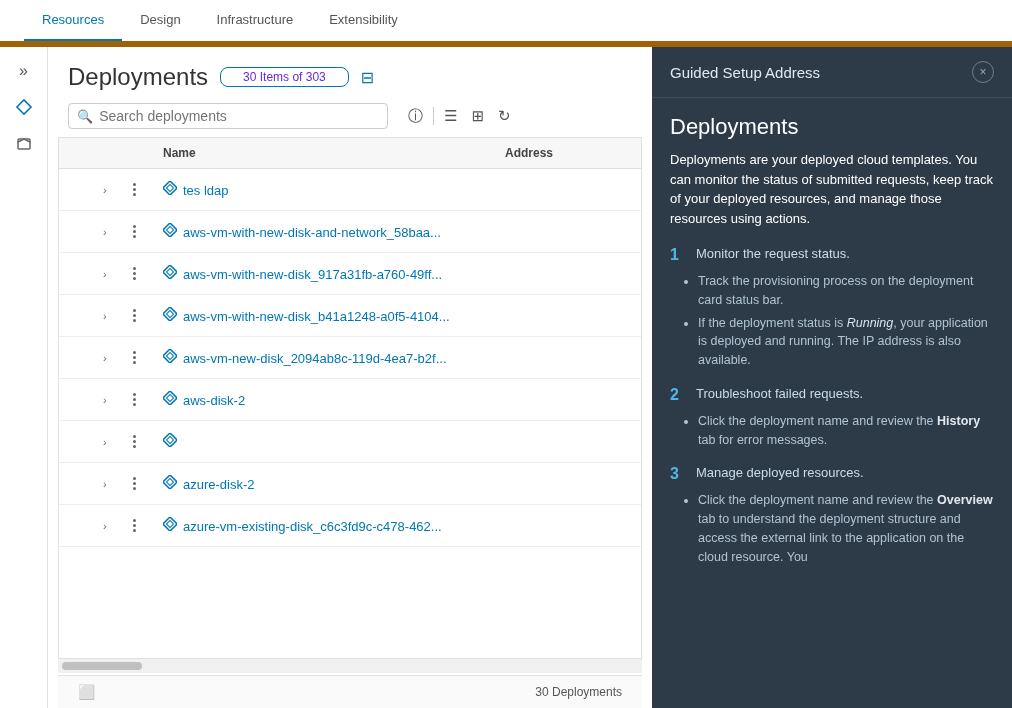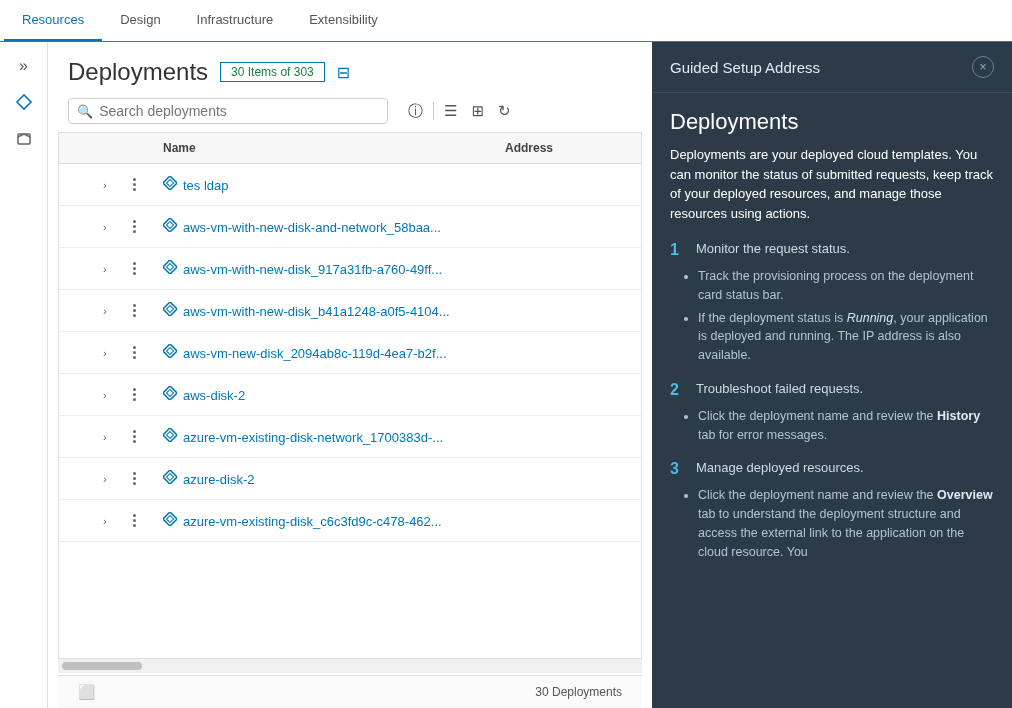--- a/index.html
+++ b/index.html
@@ -1,37 +1,37 @@
 <!DOCTYPE html>
 <html><head>
   <meta charset="utf-8">
   <style>
     * { box-sizing: border-box; margin: 0; padding: 0; }
     body { font-family: -apple-system, BlinkMacSystemFont, 'Segoe UI', Arial, sans-serif; font-size: 13px; background: #f5f5f5; width: 1012px; height: 708px; overflow: hidden; display: flex; flex-direction: column; }
 
     
-    .top-nav { display: flex; background: #fff; border-bottom: 1px solid #a16207; padding: 0 4px; flex-shrink: 0; }
+    .top-nav { display: flex; background: #fff; border-bottom: 6px solid #a16207; padding: 0 24px; flex-shrink: 0; }
     .nav-tab { padding: 12px 18px; cursor: pointer; font-size: 13px; color: #555; border-bottom: 2px solid transparent; white-space: nowrap; }
     .nav-tab.active { color: #0077b5; border-bottom: 2px solid #0077b5; font-weight: 500; }
 
     
     .main-area { display: flex; flex: 1; overflow: hidden; }
 
     
     .sidebar { width: 48px; background: #fff; border-right: 1px solid #e0e0e0; display: flex; flex-direction: column; align-items: center; padding: 8px 0; gap: 4px; flex-shrink: 0; }
     .sidebar-icon { width: 32px; height: 32px; display: flex; align-items: center; justify-content: center; border-radius: 4px; cursor: pointer; color: #555; font-size: 16px; }
     .sidebar-icon.active { color: #0077b5; }
 
     
     .content-panel { flex: 1; background: #fff; display: flex; flex-direction: column; overflow: hidden; }
 
     
     .page-header { padding: 16px 20px 8px 20px; display: flex; align-items: center; gap: 12px; flex-shrink: 0; }
     .page-title { font-size: 24px; font-weight: 400; color: #333; }
-    .item-badge { background: #fff; border: 1.5px solid #0077b5; color: #15803d; border-radius: 0; padding: 2px 10px; font-size: 12px; font-weight: 500; }
+    .item-badge { background: #fff; border: 1.5px solid #0077b5; color: #6d28d9; border-radius: 8px; padding: 2px 22px; font-size: 12px; font-weight: 500; }
     .filter-icon { color: #0077b5; font-size: 16px; cursor: pointer; }
 
     
     .search-bar { padding: 4px 20px 8px 20px; display: flex; align-items: center; gap: 8px; flex-shrink: 0; }
     .search-input-wrap { display: flex; align-items: center; border: 1px solid #ccc; border-radius: 4px; padding: 4px 8px; gap: 6px; flex: 1; max-width: 320px; background: #fff; }
     .search-input-wrap input { border: none; outline: none; font-size: 14px; color: #14532d; width: 100%; }
     .search-icon { color: #888; font-size: 13px; }
     .toolbar-icons { display: flex; align-items: center; gap: 6px; margin-left: 8px; }
     .toolbar-icon { color: #555; font-size: 15px; cursor: pointer; padding: 2px 4px; }
     .toolbar-divider { width: 1px; height: 18px; background: #ccc; }
@@ -302,21 +302,20 @@
                 <div class="three-dots-icon"></div>
             </div>
           </div>
           <div class="td-name">
             <span class="deploy-icon">
               <svg width="14" height="14" viewBox="0 0 14 14">
                   <rect x="2" y="2" width="10" height="10" transform="rotate(45 7 7)" fill="none" stroke="#0077b5" stroke-width="1.5"></rect>
                   <rect x="4.5" y="4.5" width="5" height="5" transform="rotate(45 7 7)" fill="none" stroke="#0077b5" stroke-width="1"></rect>
                 </svg>
             </span>
-            <span class="deploy-name">azure-vm-existing-disk-network_1700383d-...</span>
           </div>
           <div class="td-address"></div>
         </div>
 
         <div class="table-row">
           <div class="td-checkbox"></div>
           <div class="td-expand">
               <span class="chevron-right">›</span>
             </div>
           <div class="td-actions">

